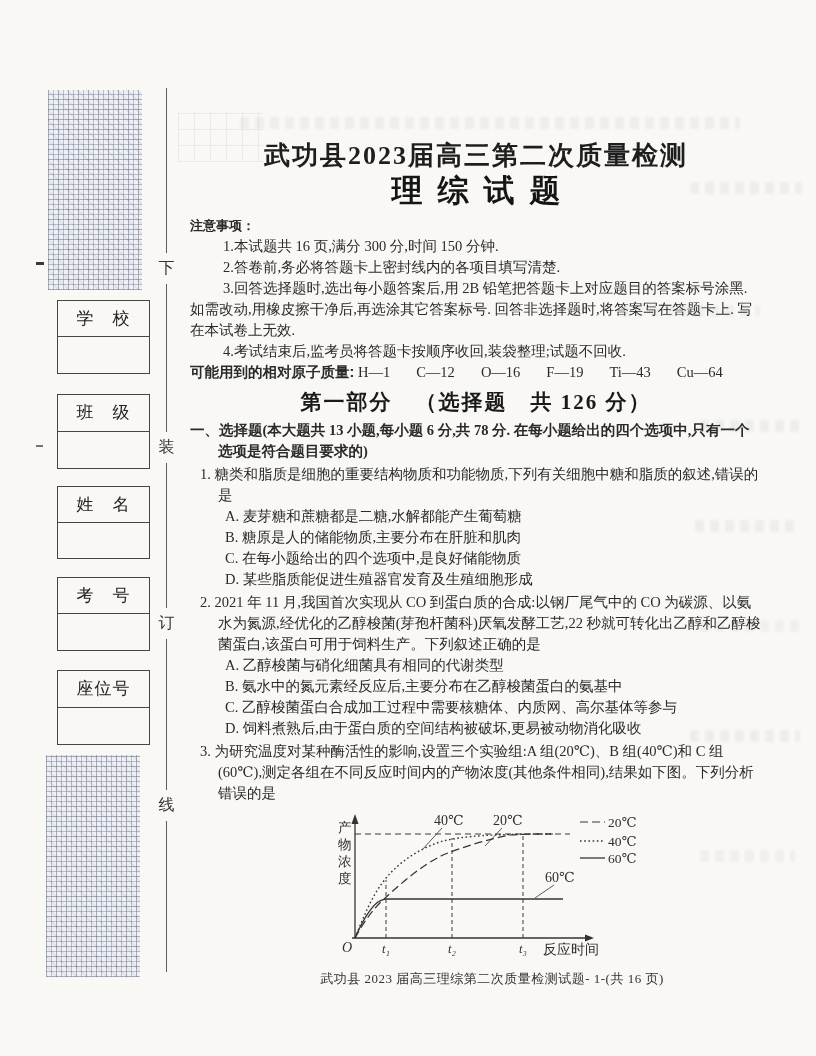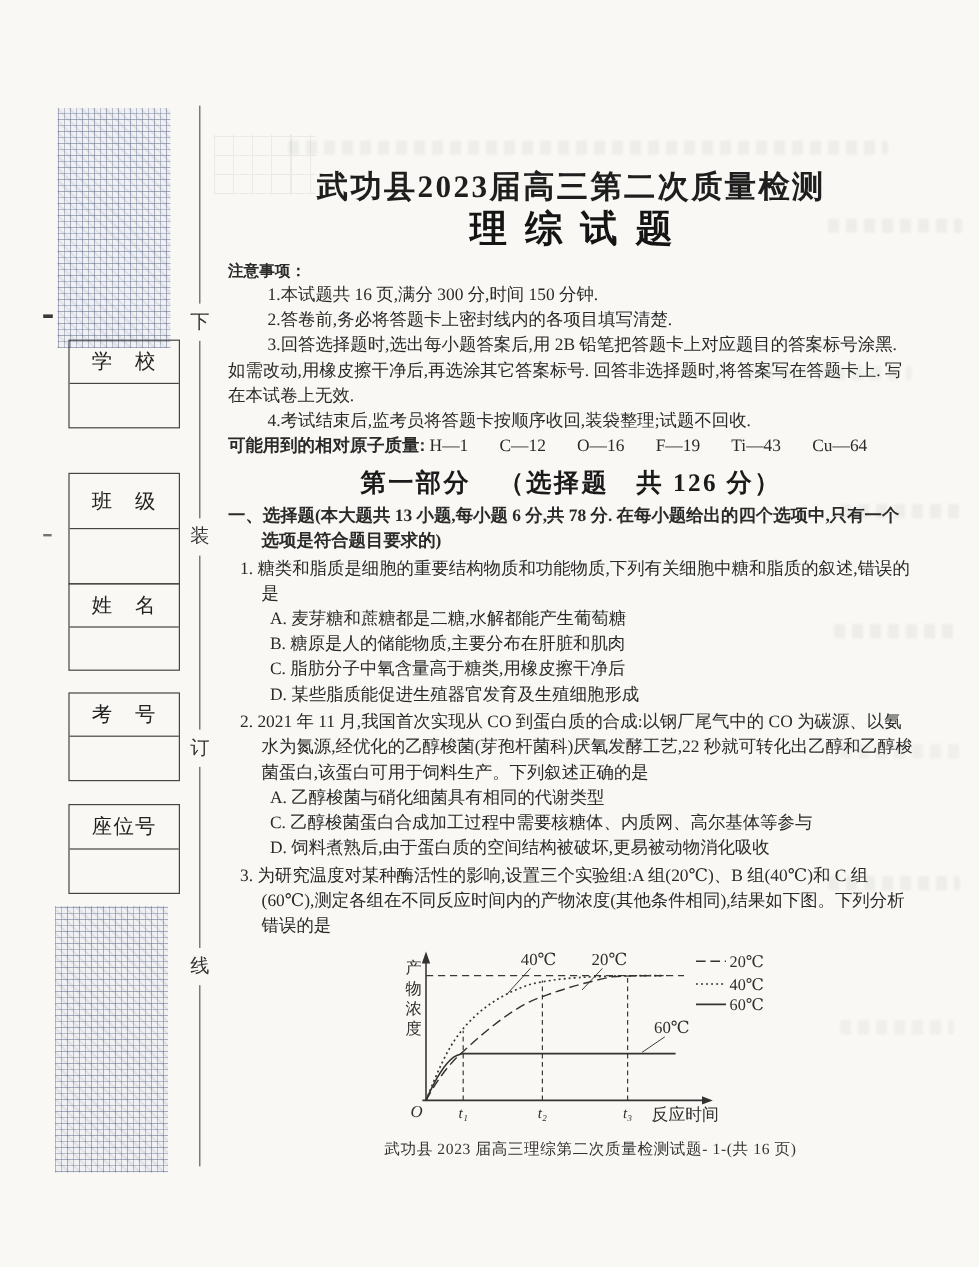--- a/index.html
+++ b/index.html
@@ -28,22 +28,22 @@
   .field-box {
     position:absolute; left:57px; width:93px;
     border:1.5px solid #454545; background:transparent;
   }
   .field-label {
     height:50%; display:flex; align-items:center; justify-content:center;
     border-bottom:1.2px solid #454545;
     font-size:17px; color:#222; letter-spacing:1px;
   }
   .field-value { height:50%; }
-  .box-school  { top:283px; height:74px; }
-  .box-class   { top:394px; height:93px; }
+  .box-school  { top:300px; height:74px; }
+  .box-class   { top:394px; height:75px; }
   .box-name    { top:486px; height:73px; }
   .box-examno  { top:577px; height:74px; }
   .box-seat    { top:670px; height:75px; }
 
   .binding-line {
     position:absolute; left:166px; top:88px; height:884px; width:0;
     border-left:1.5px solid #5b5b5b;
   }
   .binding-mark {
     position:absolute; left:158px; width:17px; text-align:center;
@@ -163,27 +163,28 @@
   <p class="atomic-line"><span class="atomic-label">可能用到的相对原子质量:</span>
     <span class="atomic-val">H—1</span><span class="atomic-val">C—12</span><span class="atomic-val">O—16</span><span class="atomic-val">F—19</span><span class="atomic-val">Ti—43</span><span class="atomic-val">Cu—64</span></p>
 
   <div class="section-heading">第一部分　（选择题　共 126 分）</div>
   <p class="q-intro">一、选择题(本大题共 13 小题,每小题 6 分,共 78 分. 在每小题给出的四个选项中,只有一个选项是符合题目要求的)</p>
 
   <div>
     <p class="q-stem">1. 糖类和脂质是细胞的重要结构物质和功能物质,下列有关细胞中糖和脂质的叙述,错误的是</p>
     <p class="q-option">A. 麦芽糖和蔗糖都是二糖,水解都能产生葡萄糖</p>
     <p class="q-option">B. 糖原是人的储能物质,主要分布在肝脏和肌肉</p>
-    <p class="q-option">C. 脂肪分子中氧含量高于糖类,用橡皮擦干净后</p>
+    <p class="q-option">C. 在每小题给出的四个选项中,是良好储能物质</p>
     <p class="q-option">D. 某些脂质能促进生殖器官发育及生殖细胞形成</p>
   </div>
 
   <div>
     <p class="q-stem">2. 2021 年 11 月,我国首次实现从 CO 到蛋白质的合成:以钢厂尾气中的 CO 为碳源、以氨水为氮源,经优化的乙醇梭菌(芽孢杆菌科)厌氧发酵工艺,22 秒就可转化出乙醇和乙醇梭菌蛋白,该蛋白可用于饲料生产。下列叙述正确的是</p>
     <p class="q-option">A. 乙醇梭菌与硝化细菌具有相同的代谢类型</p>
+    <p class="q-option">B. 氨水中的氮元素经反应后,主要分布在乙醇梭菌蛋白的氨基中</p>
     <p class="q-option">C. 乙醇梭菌蛋白合成加工过程中需要核糖体、内质网、高尔基体等参与</p>
     <p class="q-option">D. 饲料煮熟后,由于蛋白质的空间结构被破坏,更易被动物消化吸收</p>
   </div>
 
   <div>
     <p class="q-stem">3. 为研究温度对某种酶活性的影响,设置三个实验组:A 组(20℃)、B 组(40℃)和 C 组(60℃),测定各组在不同反应时间内的产物浓度(其他条件相同),结果如下图。下列分析错误的是</p>
   </div>
 
   <div class="chart-wrap">
     <svg width="345" height="152" viewBox="0 0 345 152">

